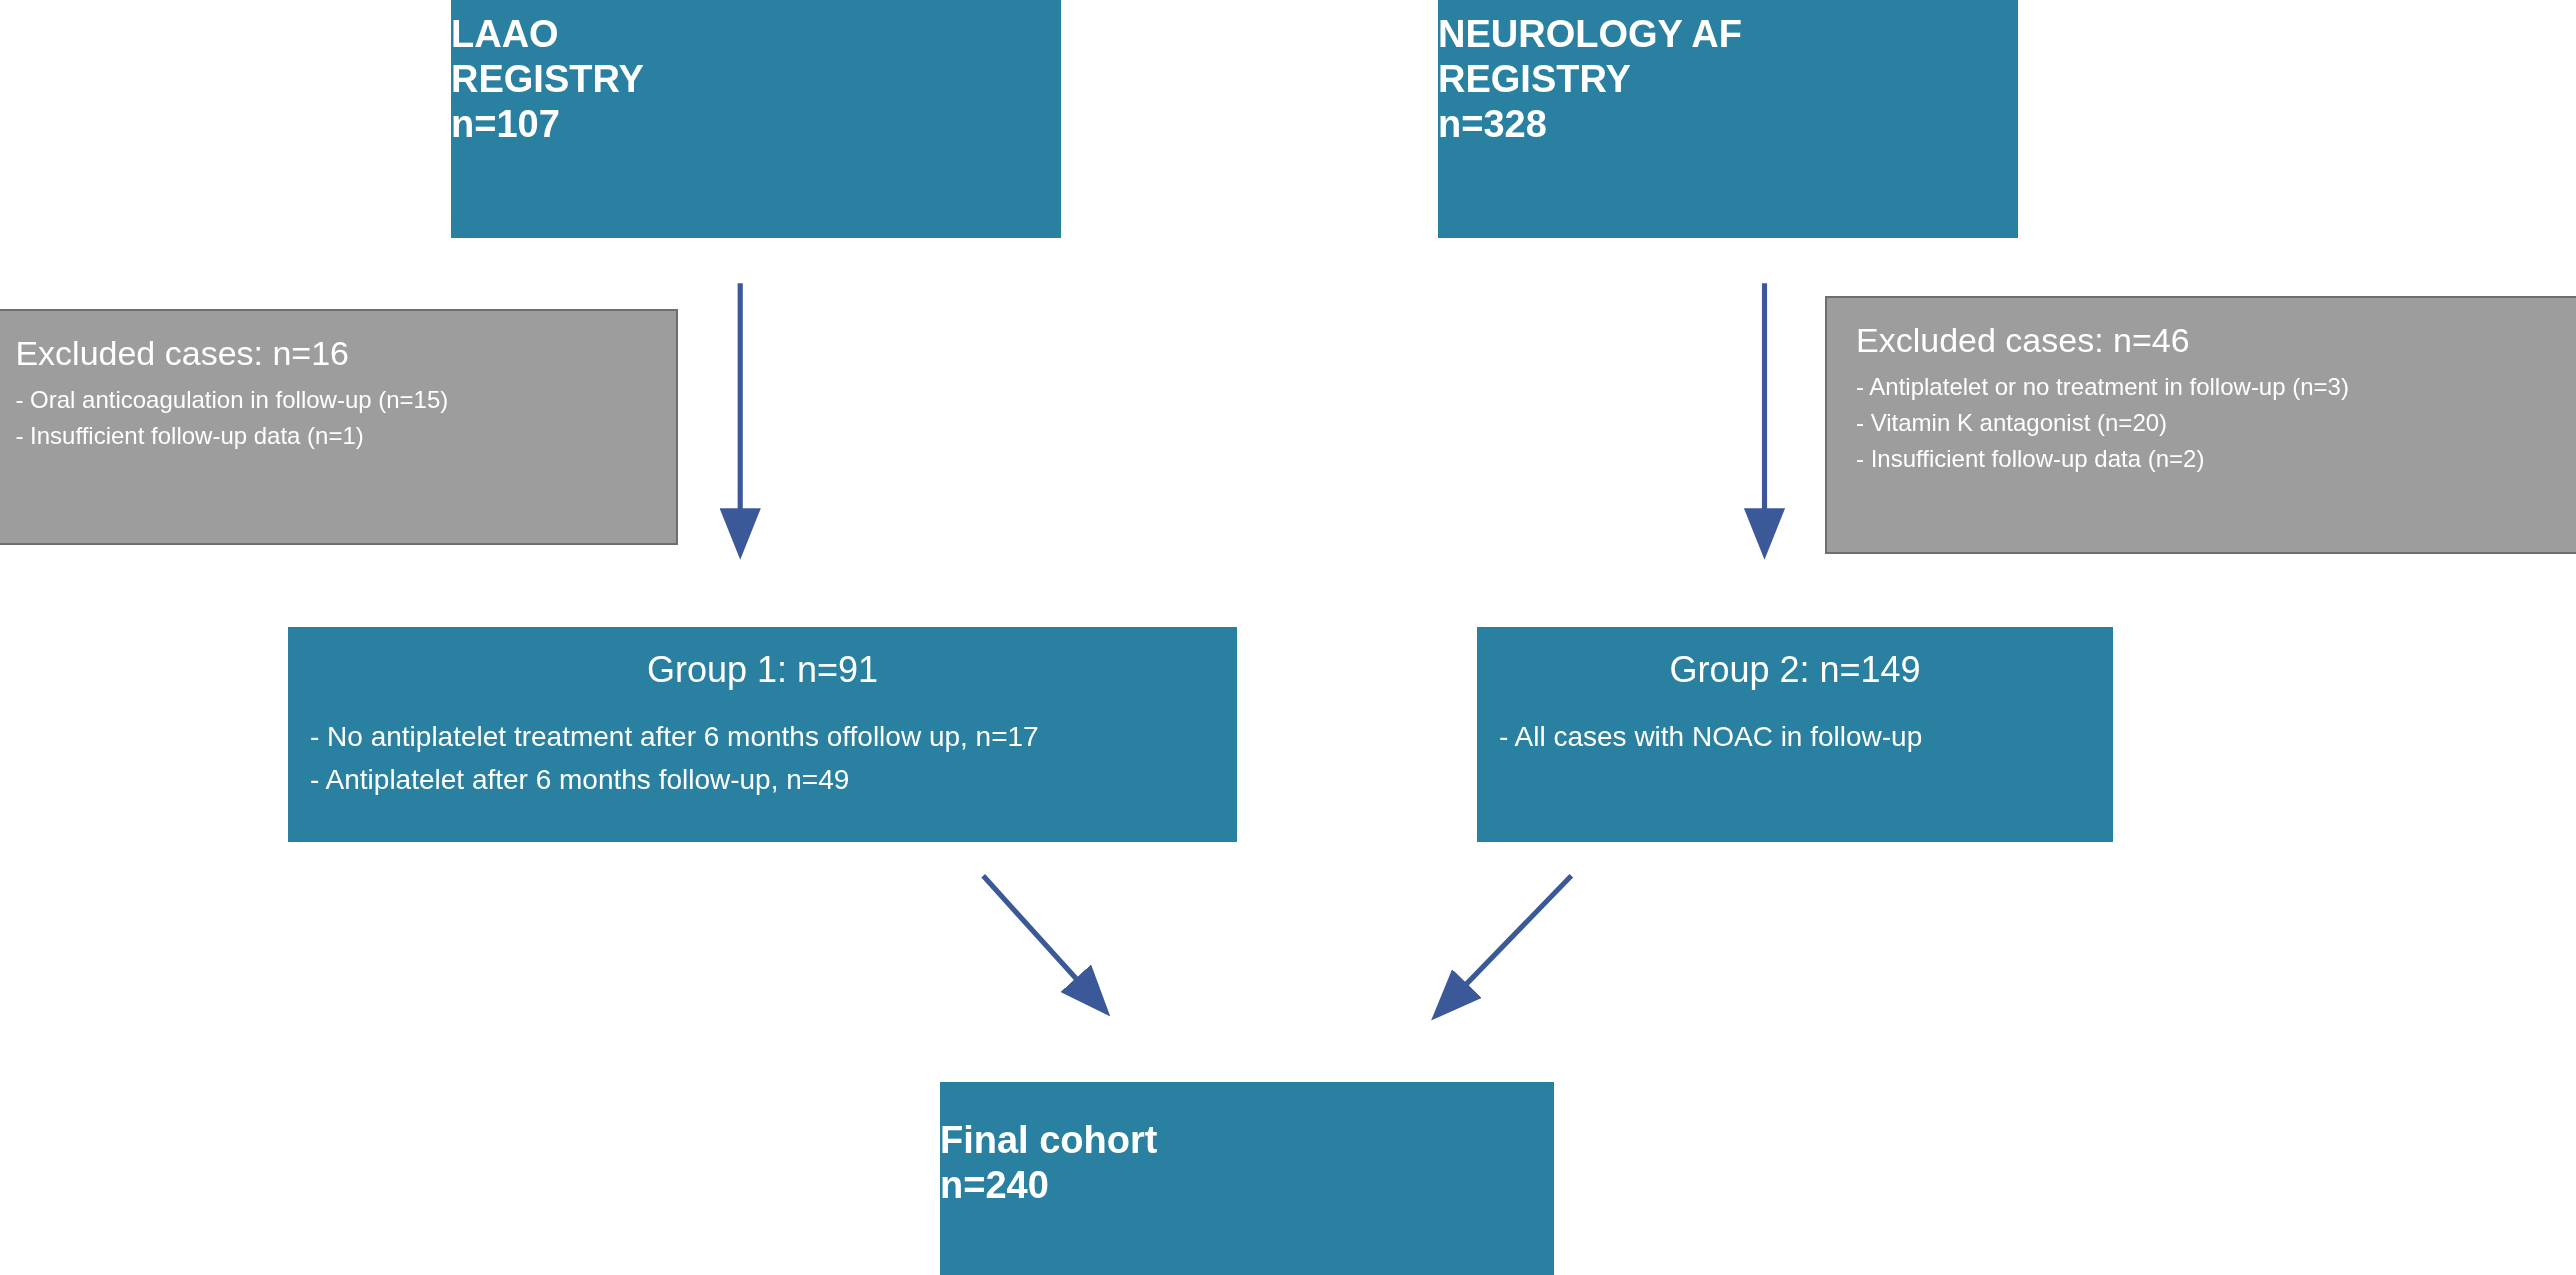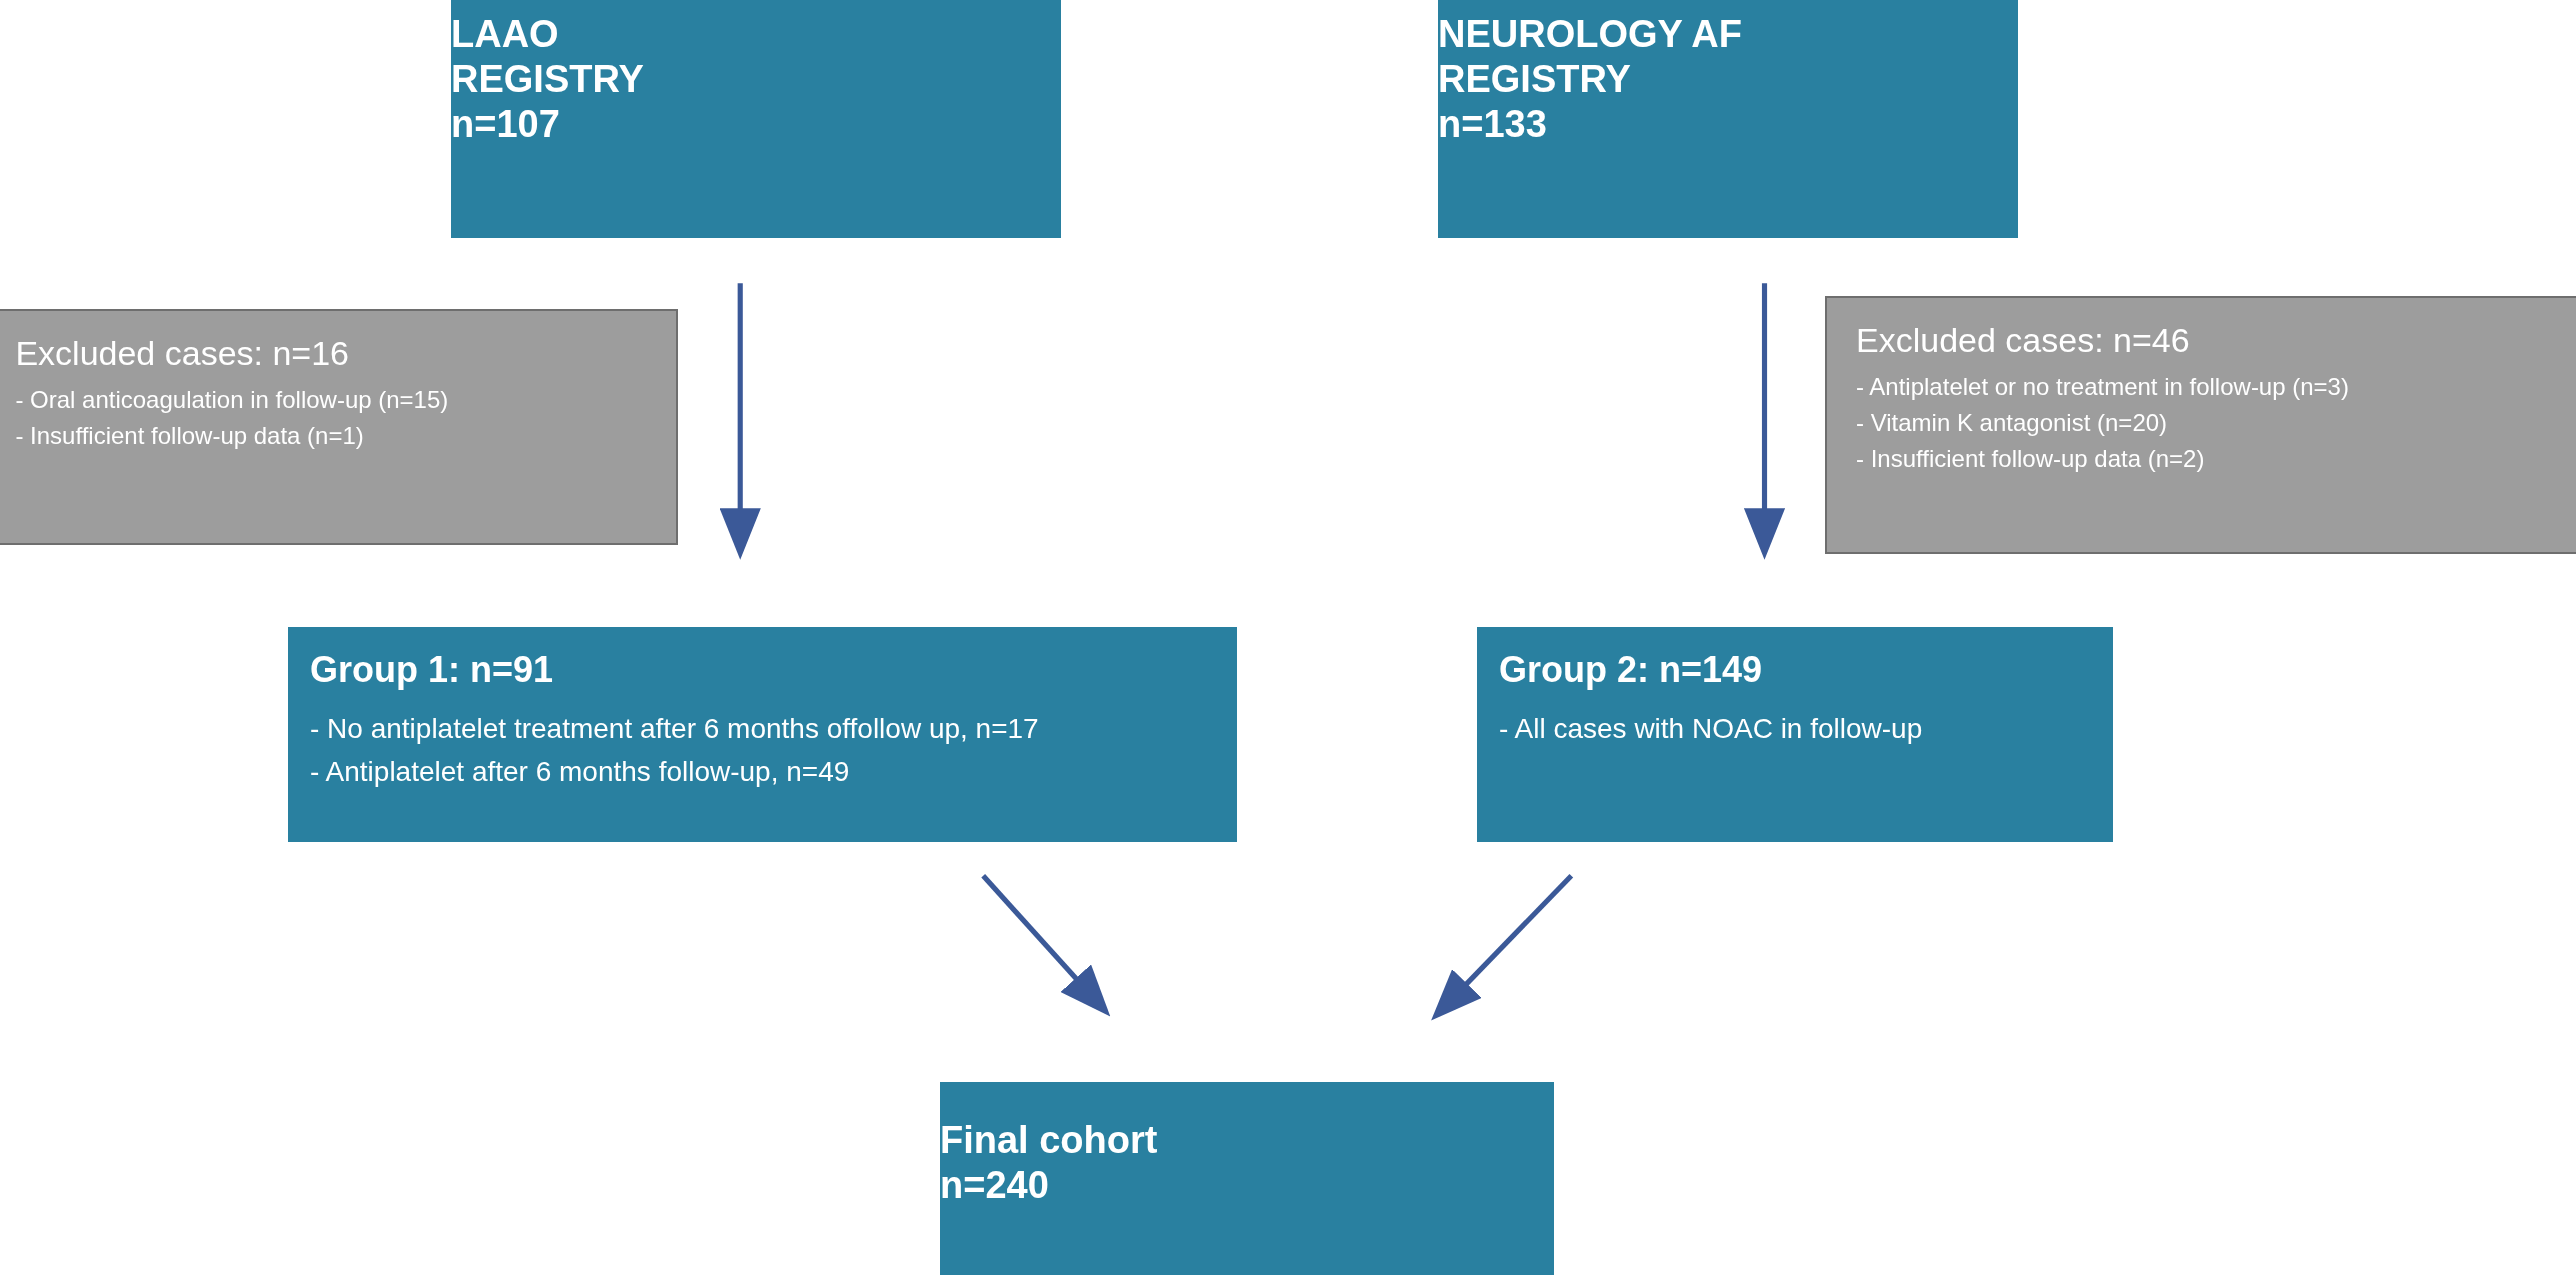--- a/index.html
+++ b/index.html
@@ -43,23 +43,24 @@
     font-size: 34px;
     line-height: 1.2;
     margin: 0 0 8.6px 0;
   }
   .excl-item {
     font-size: 24px;
     line-height: 1.5;
     white-space: nowrap;
   }
   .group-title {
-    font-weight: bold;
+    font-weight: normal;
     font-size: 36px;
-    margin: 0 0 16px 0;
+    text-align: center;
+    margin: 0 0 24px 0;
   }
   .group-item {
     font-size: 28px;
     line-height: 1.55;
     white-space: nowrap;
   }
   svg.arrows {
     position: absolute;
     left: 0; top: 0;
     width: 2576px;
@@ -119,21 +120,21 @@
 
   <div class="node teal" id="laao-registry">
     <div class="title-line">LAAO</div>
     <div class="title-line">REGISTRY</div>
     <div class="title-line">n=107</div>
   </div>
 
   <div class="node teal" id="neuro-registry">
     <div class="title-line">NEUROLOGY AF</div>
     <div class="title-line">REGISTRY</div>
-    <div class="title-line">n=133</div>
+    <div class="title-line">n=328</div>
   </div>
 
   <div class="node grey" id="excluded-left">
     <div class="excl-title">Excluded cases: n=16</div>
     <div class="excl-item">- Oral anticoagulation in follow-up (n=15)</div>
     <div class="excl-item">- Insufficient follow-up data (n=1)</div>
   </div>
 
   <div class="node grey" id="excluded-right">
     <div class="excl-title">Excluded cases: n=46</div>

